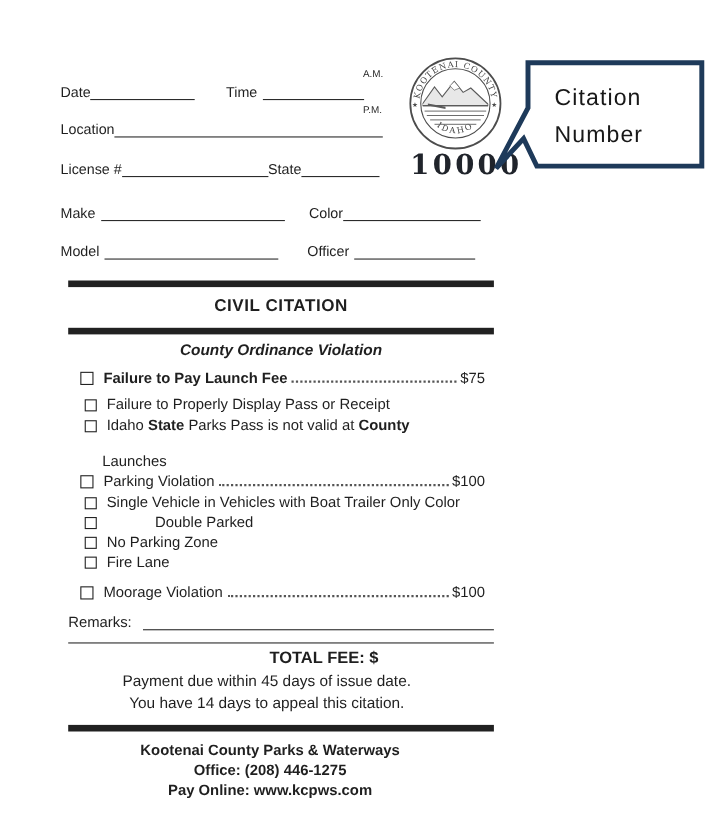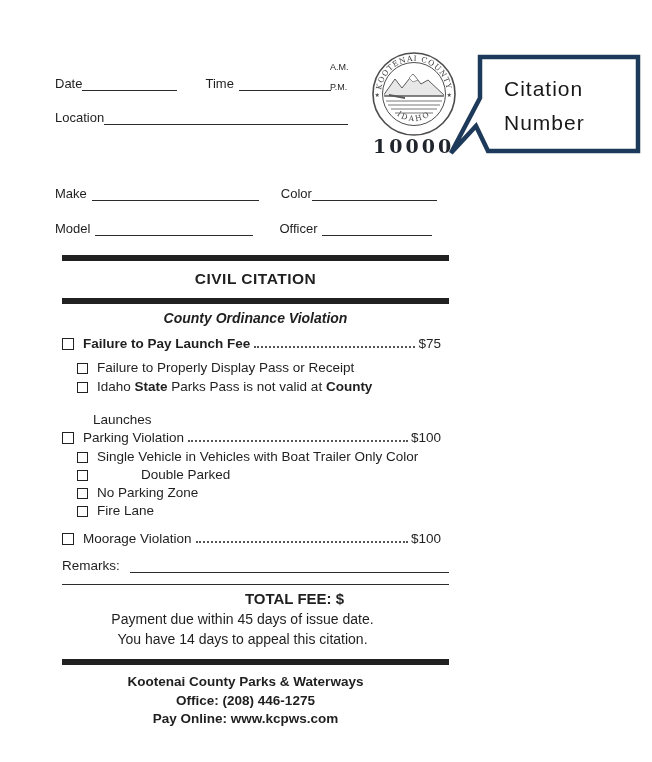--- a/index.html
+++ b/index.html
@@ -1,30 +1,30 @@
 <!DOCTYPE html>
 <html><head>
 <meta charset="utf-8">
 <style>
   html,body{margin:0;padding:0;background:#ffffff;}
   body{width:652px;height:762px;font-family:"Liberation Sans",sans-serif;color:#1f1f1f;}
   .sheet{position:relative;width:652px;height:762px;background:#fff;overflow:hidden;}
   .row{position:absolute;display:flex;align-items:flex-end;font-size:13px;white-space:nowrap;}
   .uline{display:inline-block;border-bottom:1.5px solid #2b2b2b;height:13px;}
   .grow{flex:1;}
-  .ampm{position:absolute;left:330px;top:62px;font-size:9px;line-height:11px;display:flex;flex-direction:column;row-gap:9px;}
+  .ampm{position:absolute;left:330px;top:62px;font-size:9px;line-height:11px;display:flex;flex-direction:column;row-gap:22px;}
   .seal{position:absolute;left:371px;top:51px;}
-  .citnum{position:absolute;left:373px;top:135px;font-family:"DejaVu Serif",serif;font-weight:bold;font-size:19px;letter-spacing:3px;color:#20242b;}
+  .citnum{position:absolute;left:373px;top:135px;font-family:"DejaVu Serif",serif;font-weight:bold;font-size:25px;letter-spacing:3px;color:#20242b;}
   .callout-svg{position:absolute;left:440px;top:50px;}
   .callout-text{position:absolute;left:504px;top:72px;font-size:21px;line-height:34px;letter-spacing:1px;color:#181818;}
   .bodycol{position:absolute;left:62px;top:255px;width:387px;}
   .bar{height:6px;background:#212121;}
   .title{font-weight:bold;font-size:15.5px;letter-spacing:.5px;text-align:center;margin:9px 0 10px 0;}
   .subtitle{font-weight:bold;font-style:italic;font-size:14px;text-align:center;margin:6px 0 0 0;}
-  .vrow{display:flex;align-items:flex-end;font-size:13.5px;line-height:15px;padding-right:8px;}
+  .vrow{display:flex;align-items:flex-end;font-size:13.5px;line-height:15px;padding-right:8px;margin-left:11px;}
   .cb{display:inline-block;width:10px;height:10px;border:1.5px solid #222;background:#fff;margin-right:9px;margin-bottom:1px;flex:none;}
   .cb.small{width:9px;height:9px;}
   .leader{flex:1;border-bottom:2px dotted #555;margin:0 3px 3px 4px;min-width:20px;}
   .fee{flex:none;}
   .sub{margin-left:15px;}
   .wrapline{margin-left:31px;font-size:13.5px;line-height:15px;margin-top:18px;}
   .remarks{display:flex;align-items:flex-end;font-size:13.5px;margin-top:11px;}
   .remarks .uline{height:15px;}
   .fullline{border-bottom:1.5px solid #2b2b2b;height:10px;margin-top:1px;}
   .totalfee{font-weight:bold;font-size:15px;text-align:center;transform:translateX(39px);margin-top:5px;}
@@ -46,20 +46,26 @@
   <div class="ampm">
     <span>A.M.</span>
     <span>P.M.</span>
   </div>
 
   <div class="row" style="left:55px;top:110px;width:293px;">
     <span>Location</span>
       <span class="uline grow"></span>
   </div>
 
+  <div class="row" style="left:55px;top:146px;width:290px;">
+    <span>License #</span>
+      <span class="uline" style="width:133px;"></span>
+    <span>State</span>
+      <span class="uline grow"></span>
+  </div>
 
   <div class="row" style="left:55px;top:186px;width:382px;">
     <span>Make</span>
       <span class="uline" style="width:167px;margin-left:5px;"></span>
     <span style="margin-left:22px;">Color</span>
       <span class="uline grow"></span>
   </div>
 
   <div class="row" style="left:55px;top:221px;width:377px;">
     <span>Model</span>

